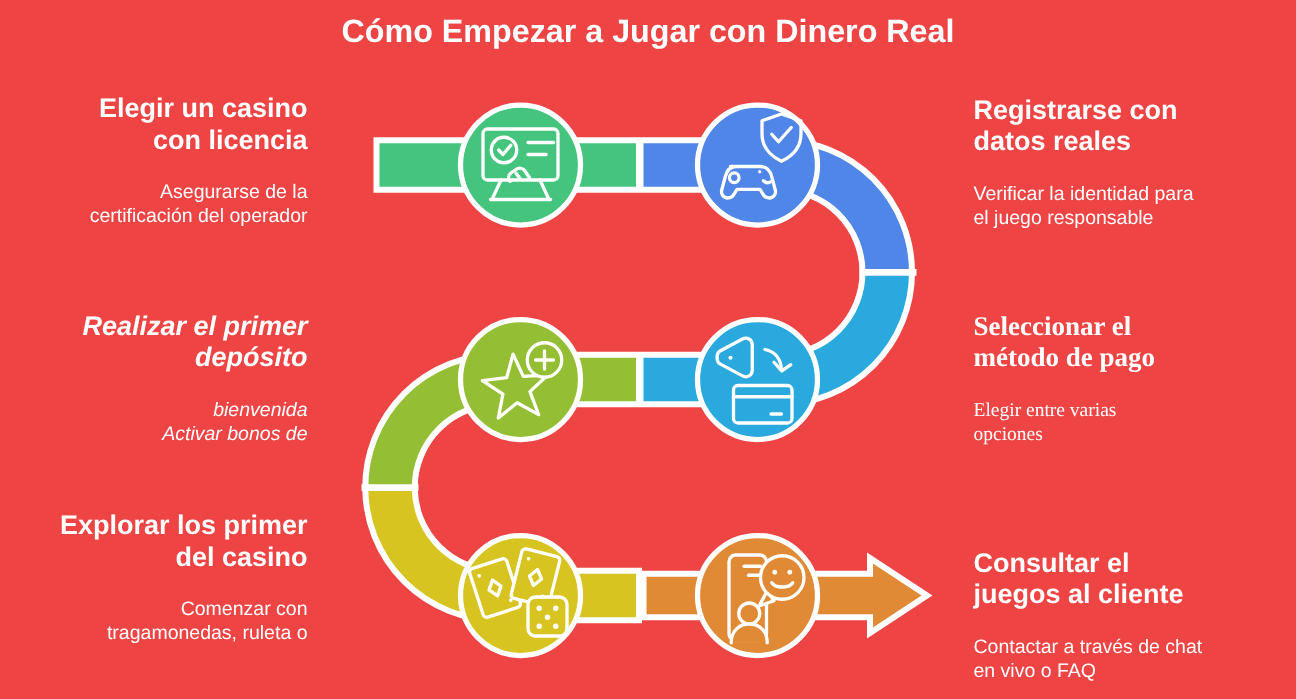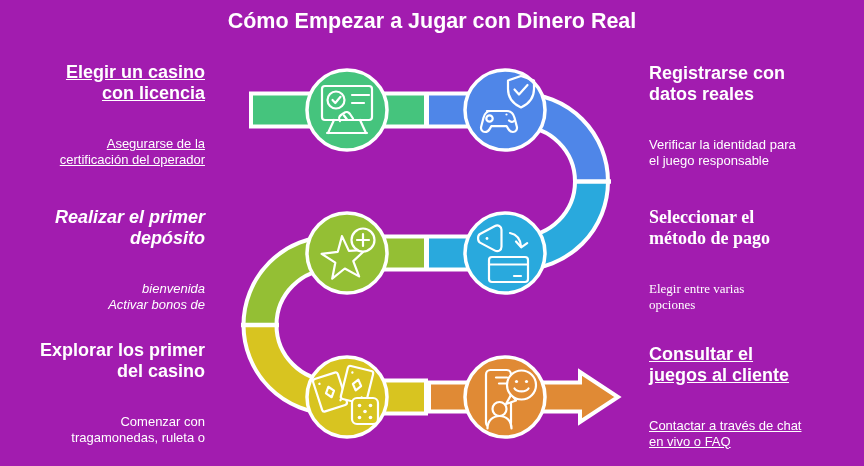--- a/index.html
+++ b/index.html
@@ -1,37 +1,37 @@
 <!DOCTYPE html>
 <html><head>
 <meta charset="utf-8">
 <style>
   html,body{margin:0;padding:0;background:#000;}
   .stage{
-    position:relative;width:864px;height:466px;background:#a21caf;overflow:hidden;
+    position:relative;width:864px;height:466px;background:#ef4444;overflow:hidden;
     font-family:"Liberation Sans",sans-serif;color:#fff;
   }
   .title{
     position:absolute;top:9px;left:0;width:100%;text-align:center;
     font-size:21.5px;font-weight:bold;letter-spacing:0;
   }
   .flow-svg{position:absolute;top:0;left:0;}
   .step-text{position:absolute;}
   .step-text.left{text-align:right;}
   .step-text.right{text-align:left;}
   .step-heading{font-size:18px;font-weight:bold;line-height:21px;}
-  .step-desc{font-size:13px;line-height:15.5px;margin-top:32px;}
+  .step-desc{font-size:13px;line-height:15.5px;margin-top:16px;}
   .step-heading span,.step-desc span{display:block;}
   
-  .pos-l1{top:62px;left:15px;width:190px;text-decoration:underline;}
+  .pos-l1{top:62px;left:15px;width:190px;}
   .pos-r1{top:63px;left:649px;width:180px;}
   .pos-r2{top:207px;left:649px;width:180px;font-family:Liberation Serif, serif;}
   .pos-l2{top:207px;left:15px;width:190px;font-style:italic;}
   .pos-l3{top:340px;left:15px;width:190px;}
-  .pos-r3{top:344px;left:649px;width:180px;text-decoration:underline;}
+  .pos-r3{top:365px;left:649px;width:180px;}
 </style>
 </head>
 <body>
 
 <div class="stage">
 
   <div class="title">Cómo Empezar a Jugar con Dinero Real</div>
 
   <svg class="flow-svg" width="864" height="466" viewBox="0 0 864 466">
 

